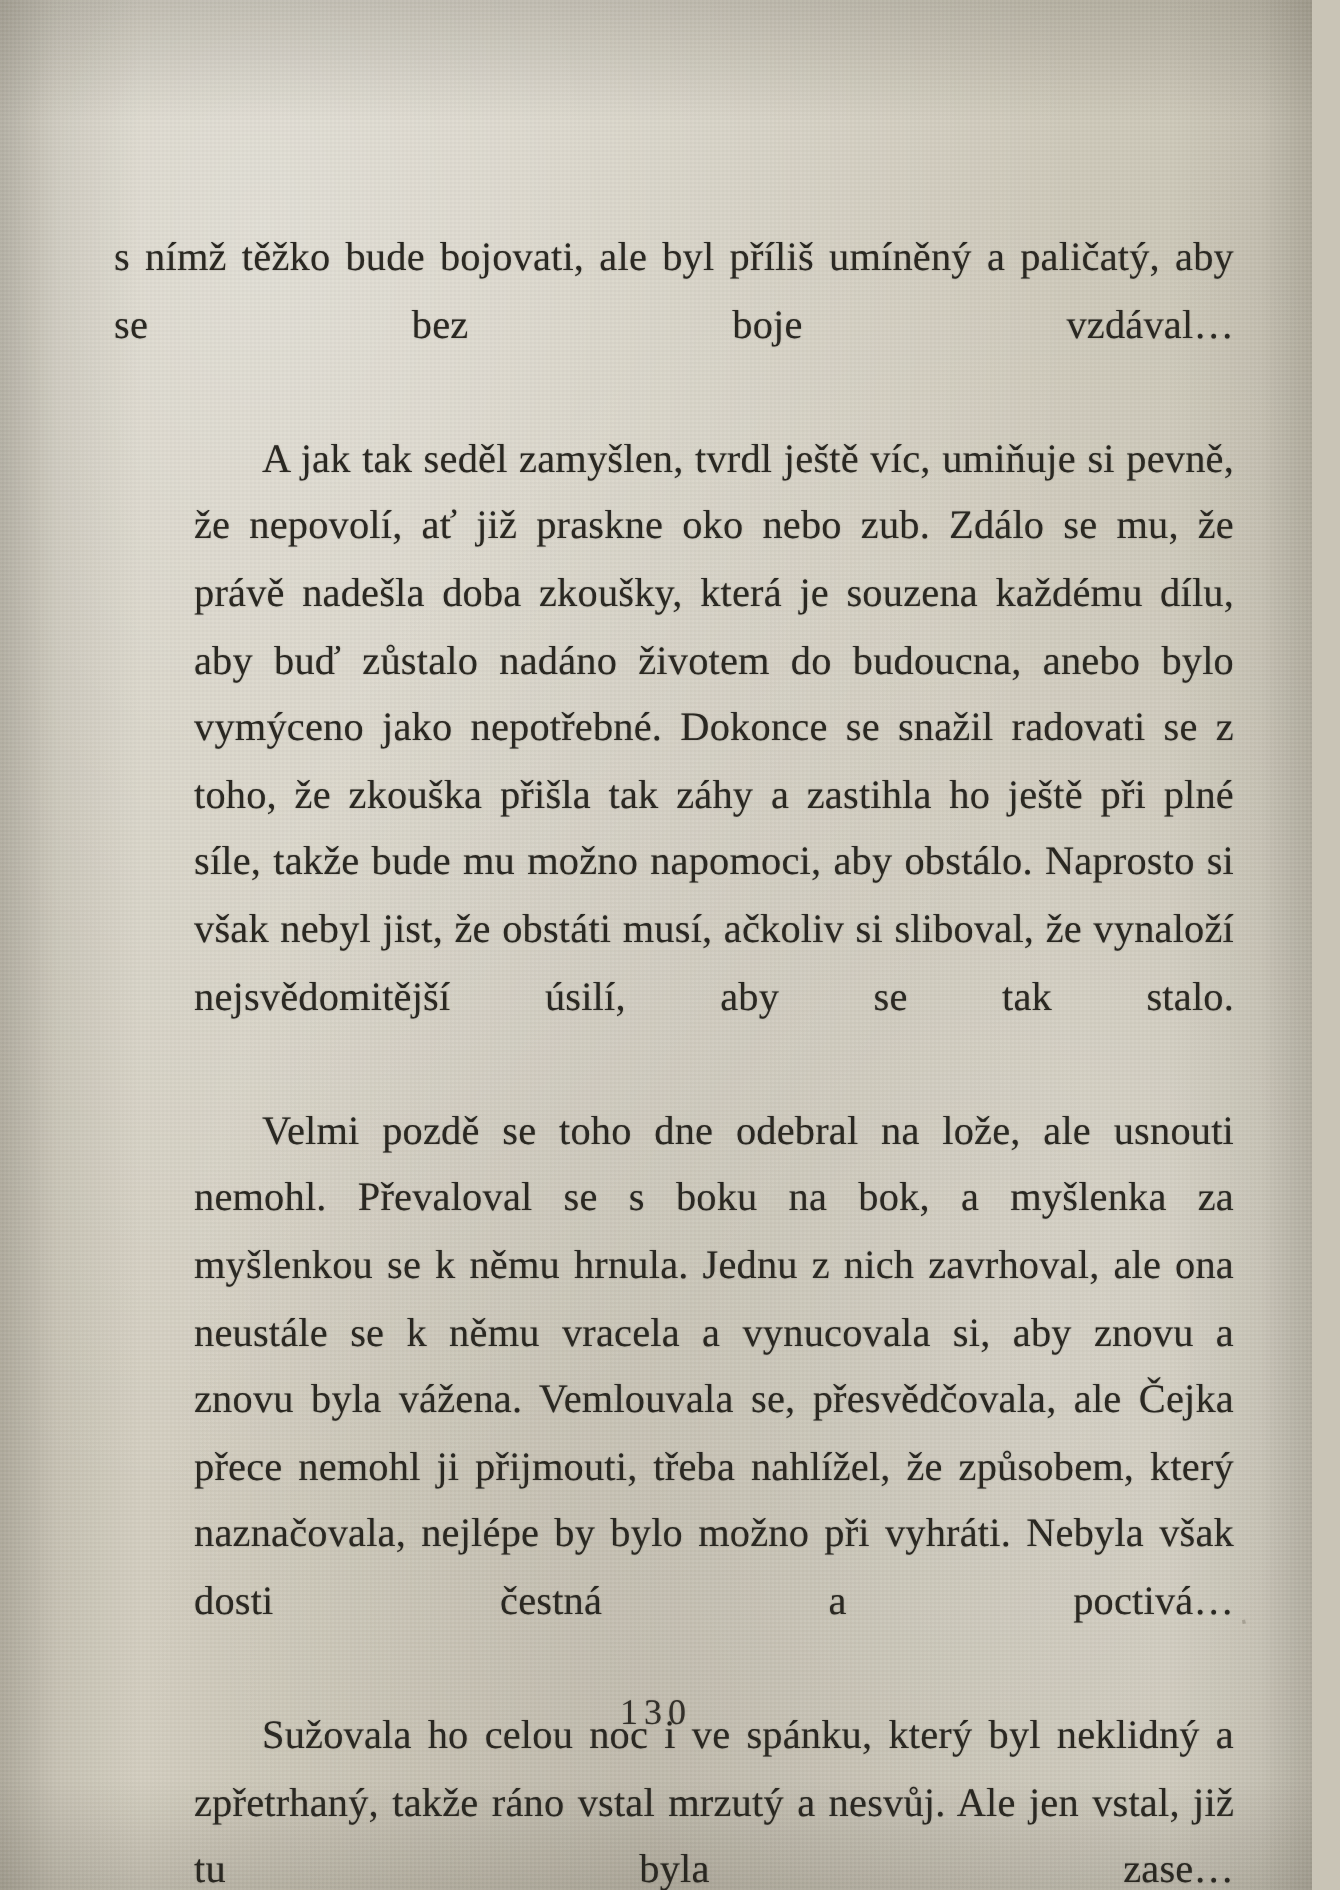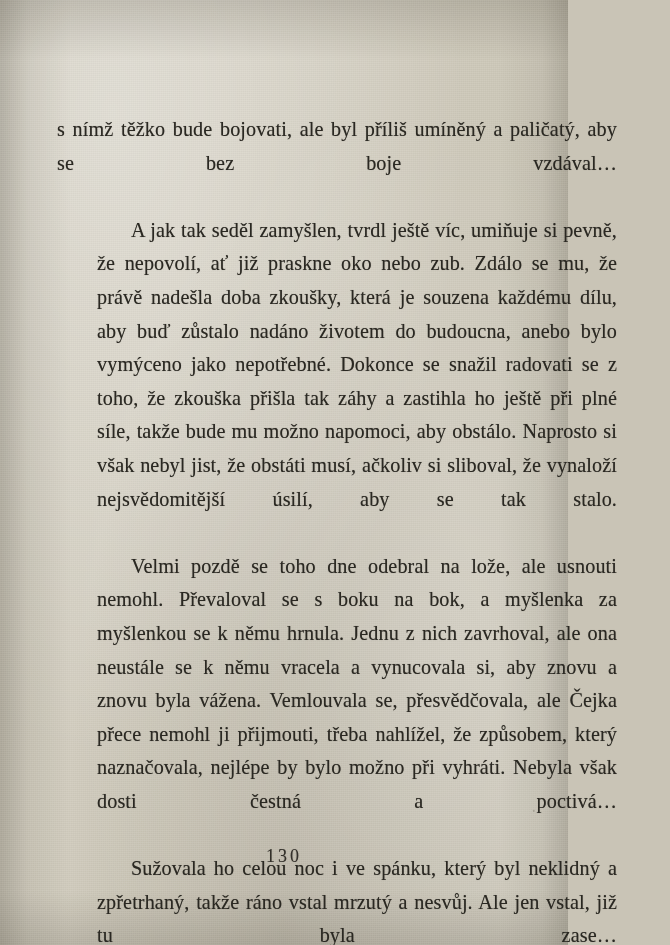--- a/index.html
+++ b/index.html
@@ -9,21 +9,21 @@
   body {
     width: 670px;
     height: 945px;
     background: #c9c4b6;
     font-family: "Liberation Serif", serif;
     overflow: hidden;
   }
   
   #page {
     position: relative;
-    width: 568px;
+    width: 656px;
     height: 945px;
     background:
       radial-gradient(ellipse at 20% 12%, rgba(255,255,255,0.35), rgba(255,255,255,0) 55%),
       radial-gradient(ellipse at 78% 70%, rgba(255,255,255,0.22), rgba(255,255,255,0) 60%),
       radial-gradient(ellipse at 50% 100%, rgba(120,112,96,0.25), rgba(255,255,255,0) 55%),
       linear-gradient(105deg, #cfcabb 0%, #d2cdbf 30%, #cdc8b9 62%, #c6c1b2 100%);
   }
   
   #page::before {
     content: "";

